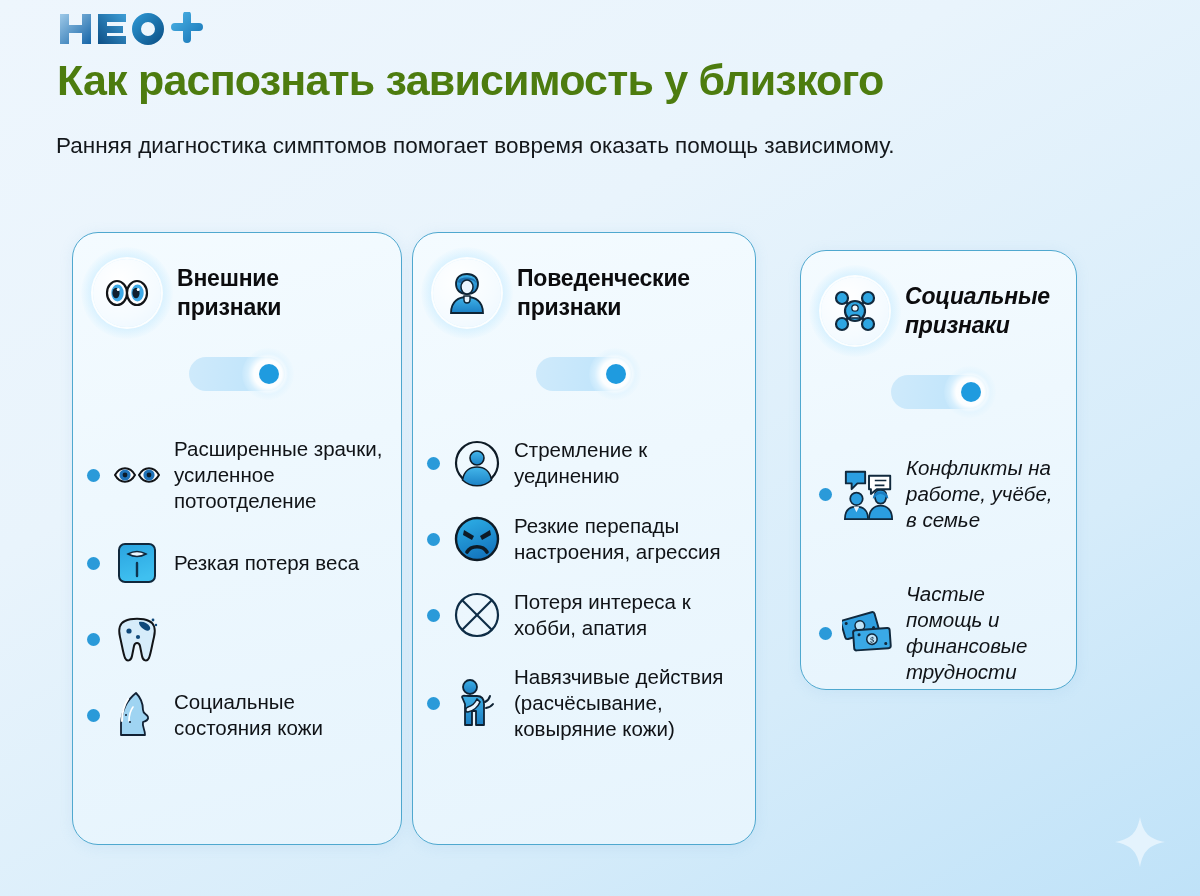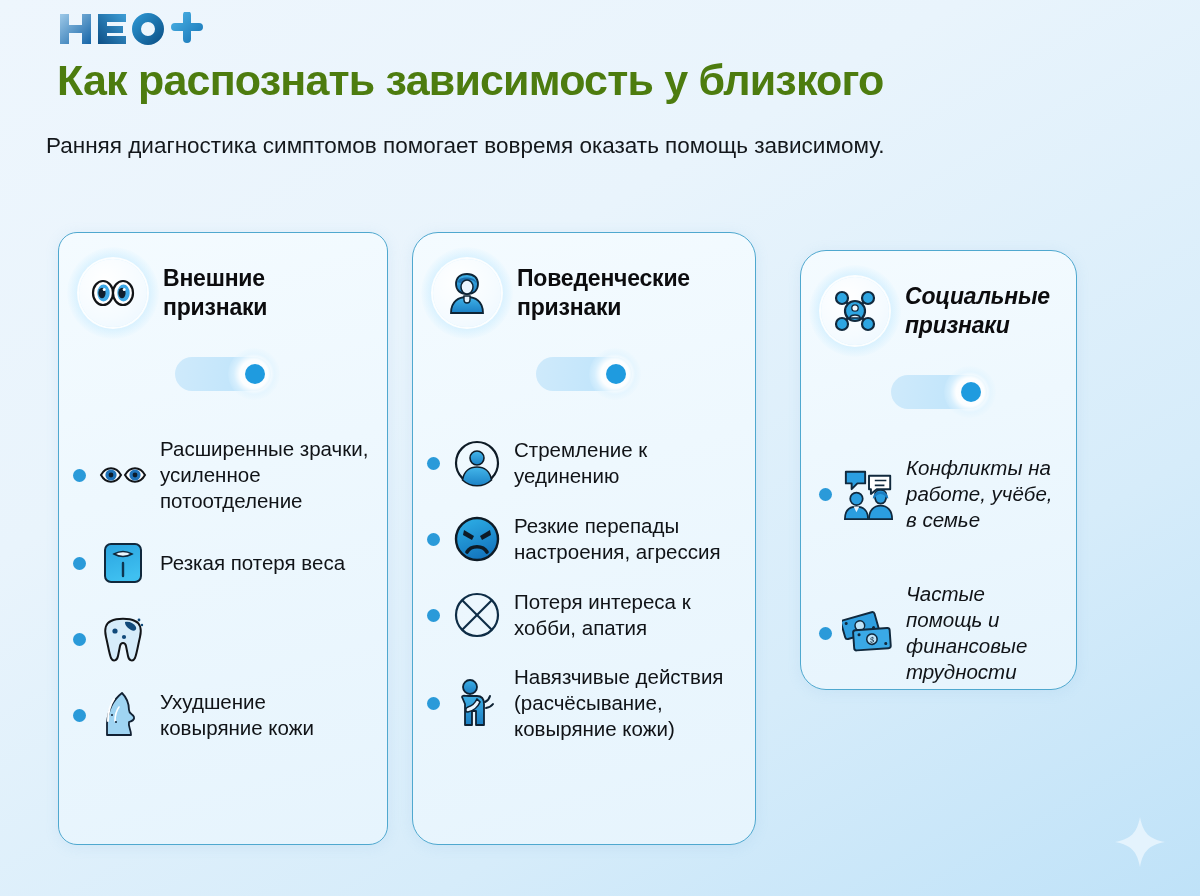--- a/index.html
+++ b/index.html
@@ -44,40 +44,40 @@
     top: 56px;
     font-size: 43px;
     font-weight: 700;
     letter-spacing: -0.8px;
     color: #4d7c0f;
     white-space: nowrap;
   }
 
   .page-subtitle {
     position: absolute;
-    left: 46px;
+    left: 56px;
     top: 129px;
     width: 930px;
     font-size: 22.5px;
     line-height: 33px;
     color: #14181c;
     font-weight: 400;
   }
 
   
   .card {
     position: absolute;
     border: 1.4px solid #4fa8cf;
     border-radius: 26px;
     background: linear-gradient(165deg, #f4fbff 0%, #eef8fe 40%, #e6f4fd 100%);
     box-shadow: 0 2px 14px rgba(120, 180, 220, .14);
     overflow: hidden;
   }
 
-  #card-0 { left: 58px;  top: 232px; width: 330px; height: 613px; border-radius: 19px; }
+  #card-0 { left: 72px;  top: 232px; width: 330px; height: 613px; }
   #card-1 { left: 412px; top: 232px; width: 344px; height: 613px; }
   #card-2 { left: 800px; top: 250px; width: 277px; height: 440px; font-style: italic; }
 
   .card-head {
     display: flex;
     align-items: center;
     gap: 16px;
     padding: 26px 18px 0 20px;
   }
 
@@ -310,21 +310,21 @@
       <span class="bullet"></span>
       <span class="item-icon">
         <svg width="44" height="48" viewBox="0 0 44 48">
           <path d="M21 2 C12 9 7 20 6 32 L6 44 L30 44 C30 38 27 36 28 31 C31 30 34 29 33 26 C32 23 28 23 28 19 C28 12 25 6 21 2 Z" fill="#9fd4f2" stroke="#122133" stroke-width="1.8" stroke-linejoin="round"></path>
           <path d="M13 8 C9 14 7 22 7 30" fill="none" stroke="#ffffff" stroke-width="2" stroke-linecap="round"></path>
           <path d="M18 16 C15 20 14 25 14 30" fill="none" stroke="#ffffff" stroke-width="1.6" stroke-linecap="round"></path>
           <circle cx="11" cy="24" r="1" fill="#122133"></circle>
           <circle cx="15" cy="31" r="1" fill="#122133"></circle>
         </svg>
       </span>
-      <span class="item-text">Ухудшение ковыряние кожи</span>
+      <span class="item-text">Социальные состояния кожи</span>
     </div>
 
   </div>
 </section>
 
 <section class="card" id="card-1">
   <div class="card-head">
     <div class="head-icon-wrap">
       <div class="head-icon-circle">
         <svg width="40" height="42" viewBox="0 0 40 42">

